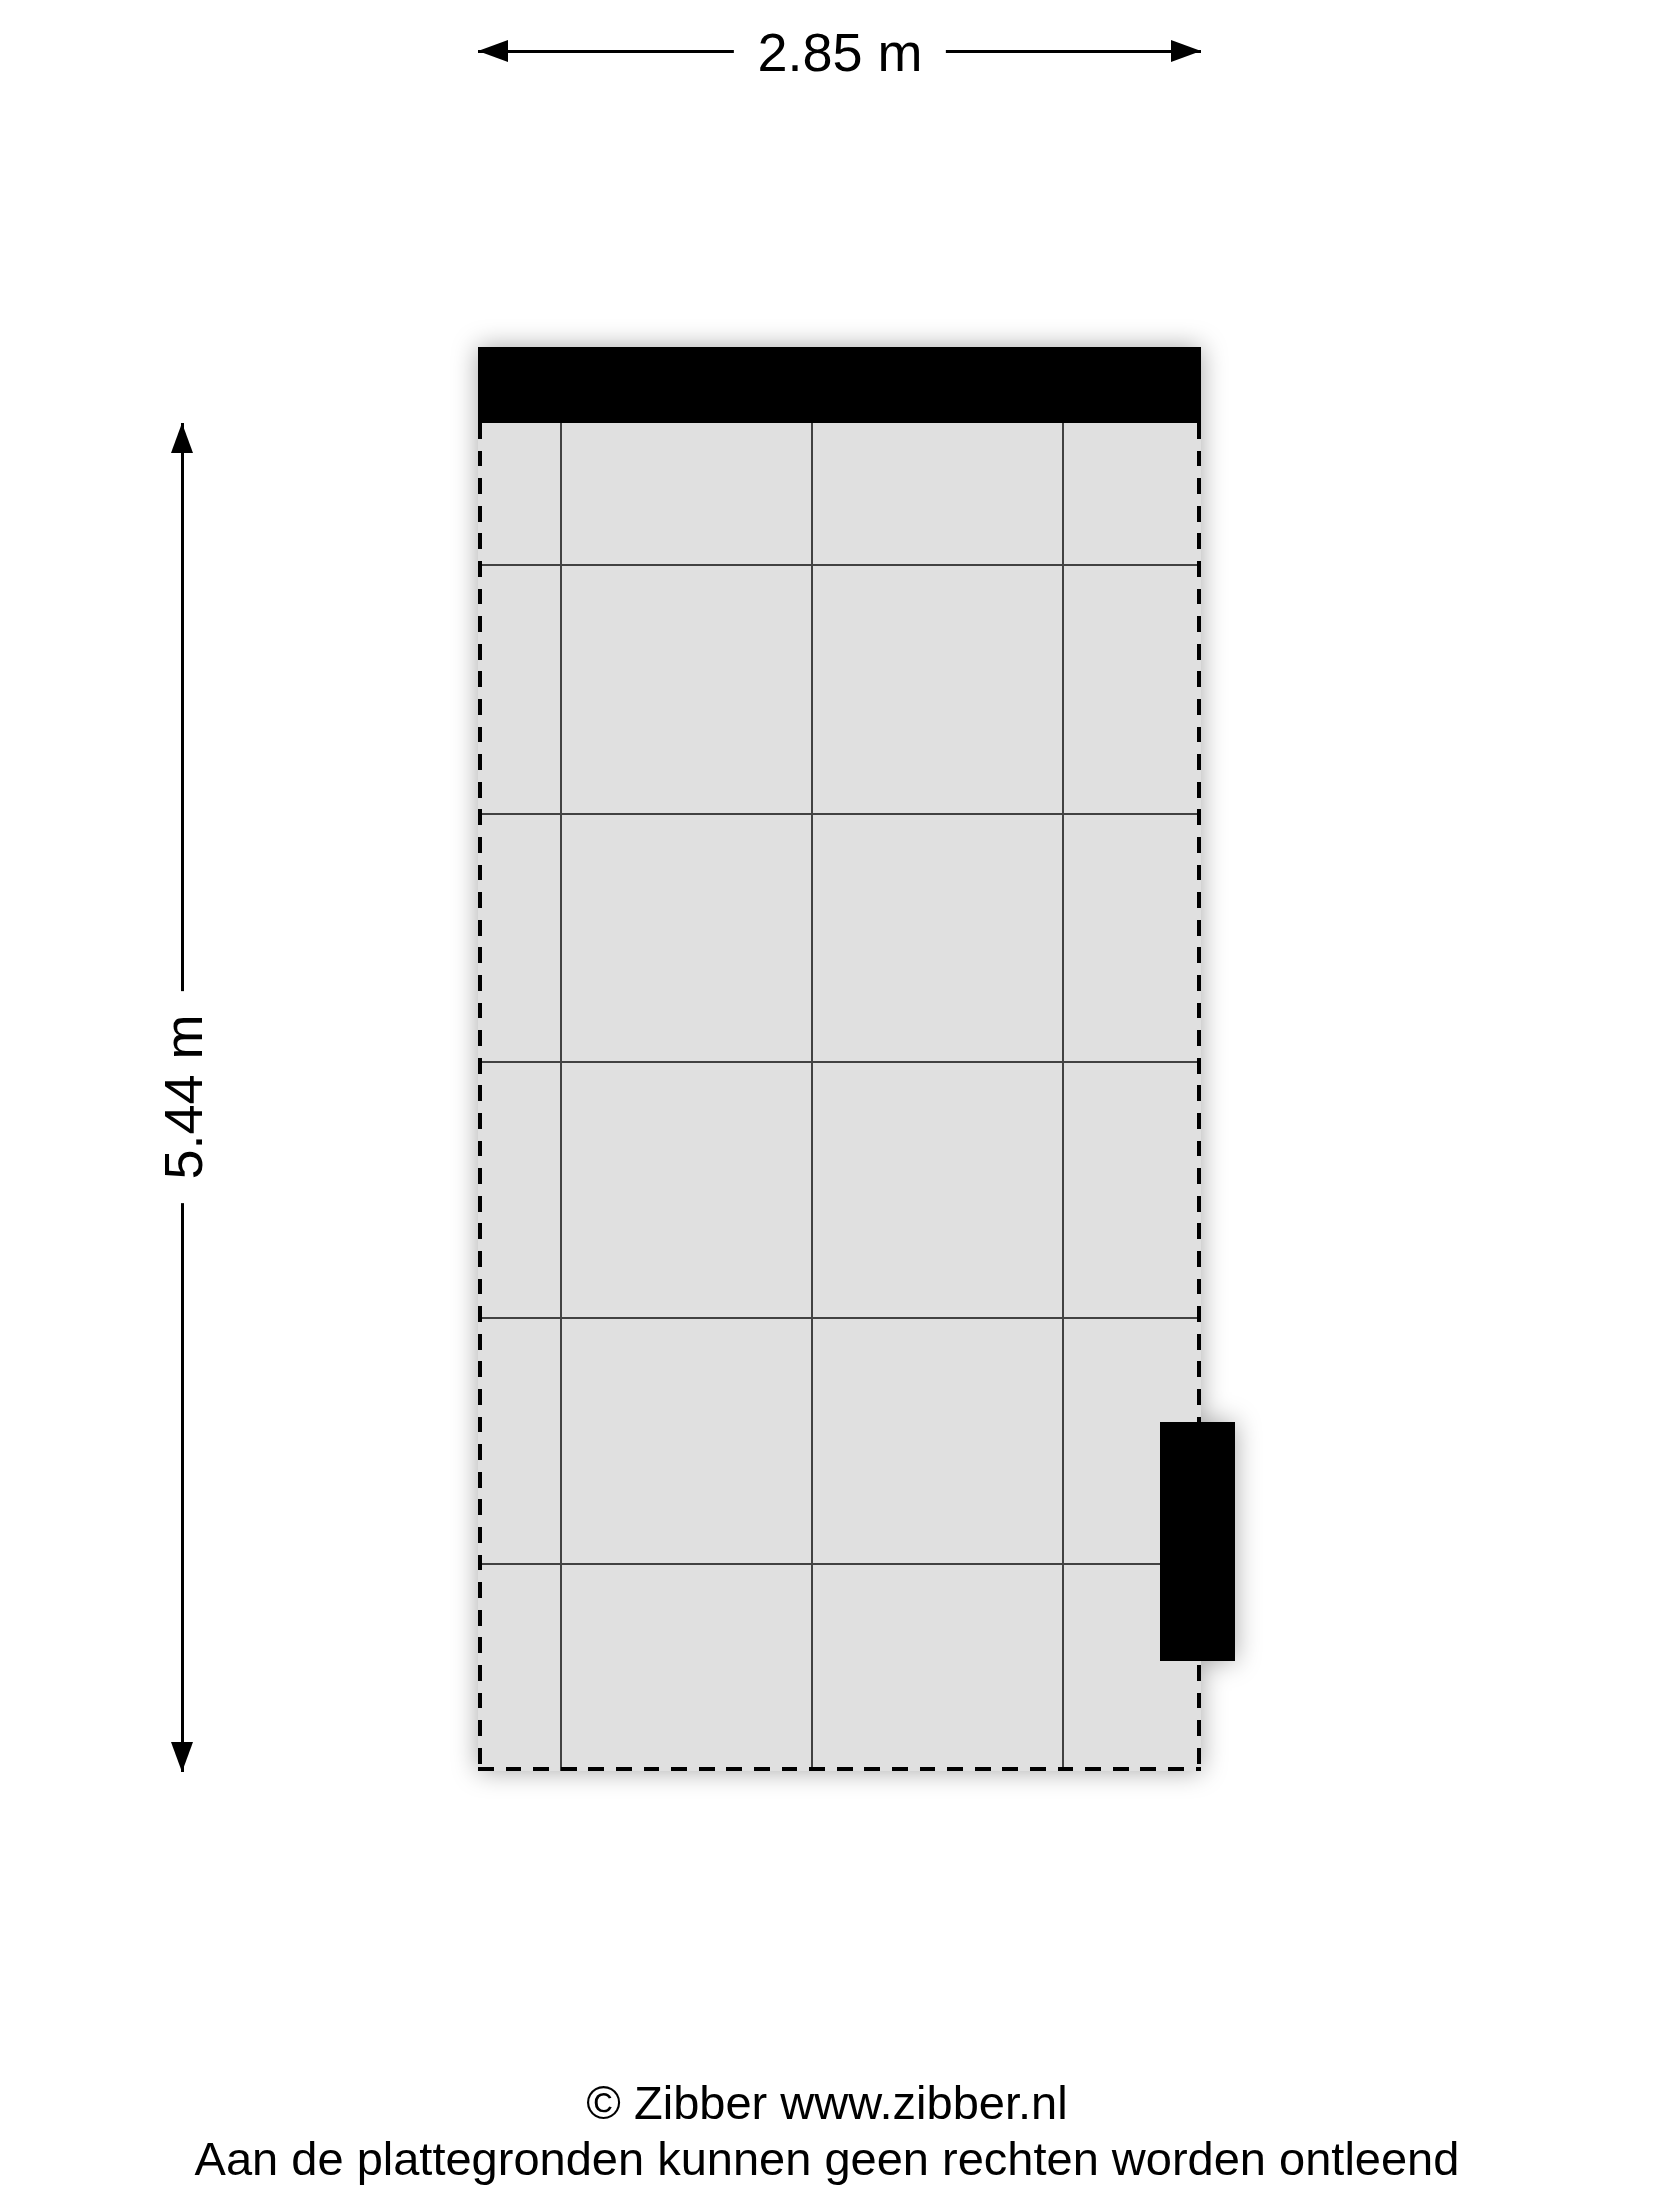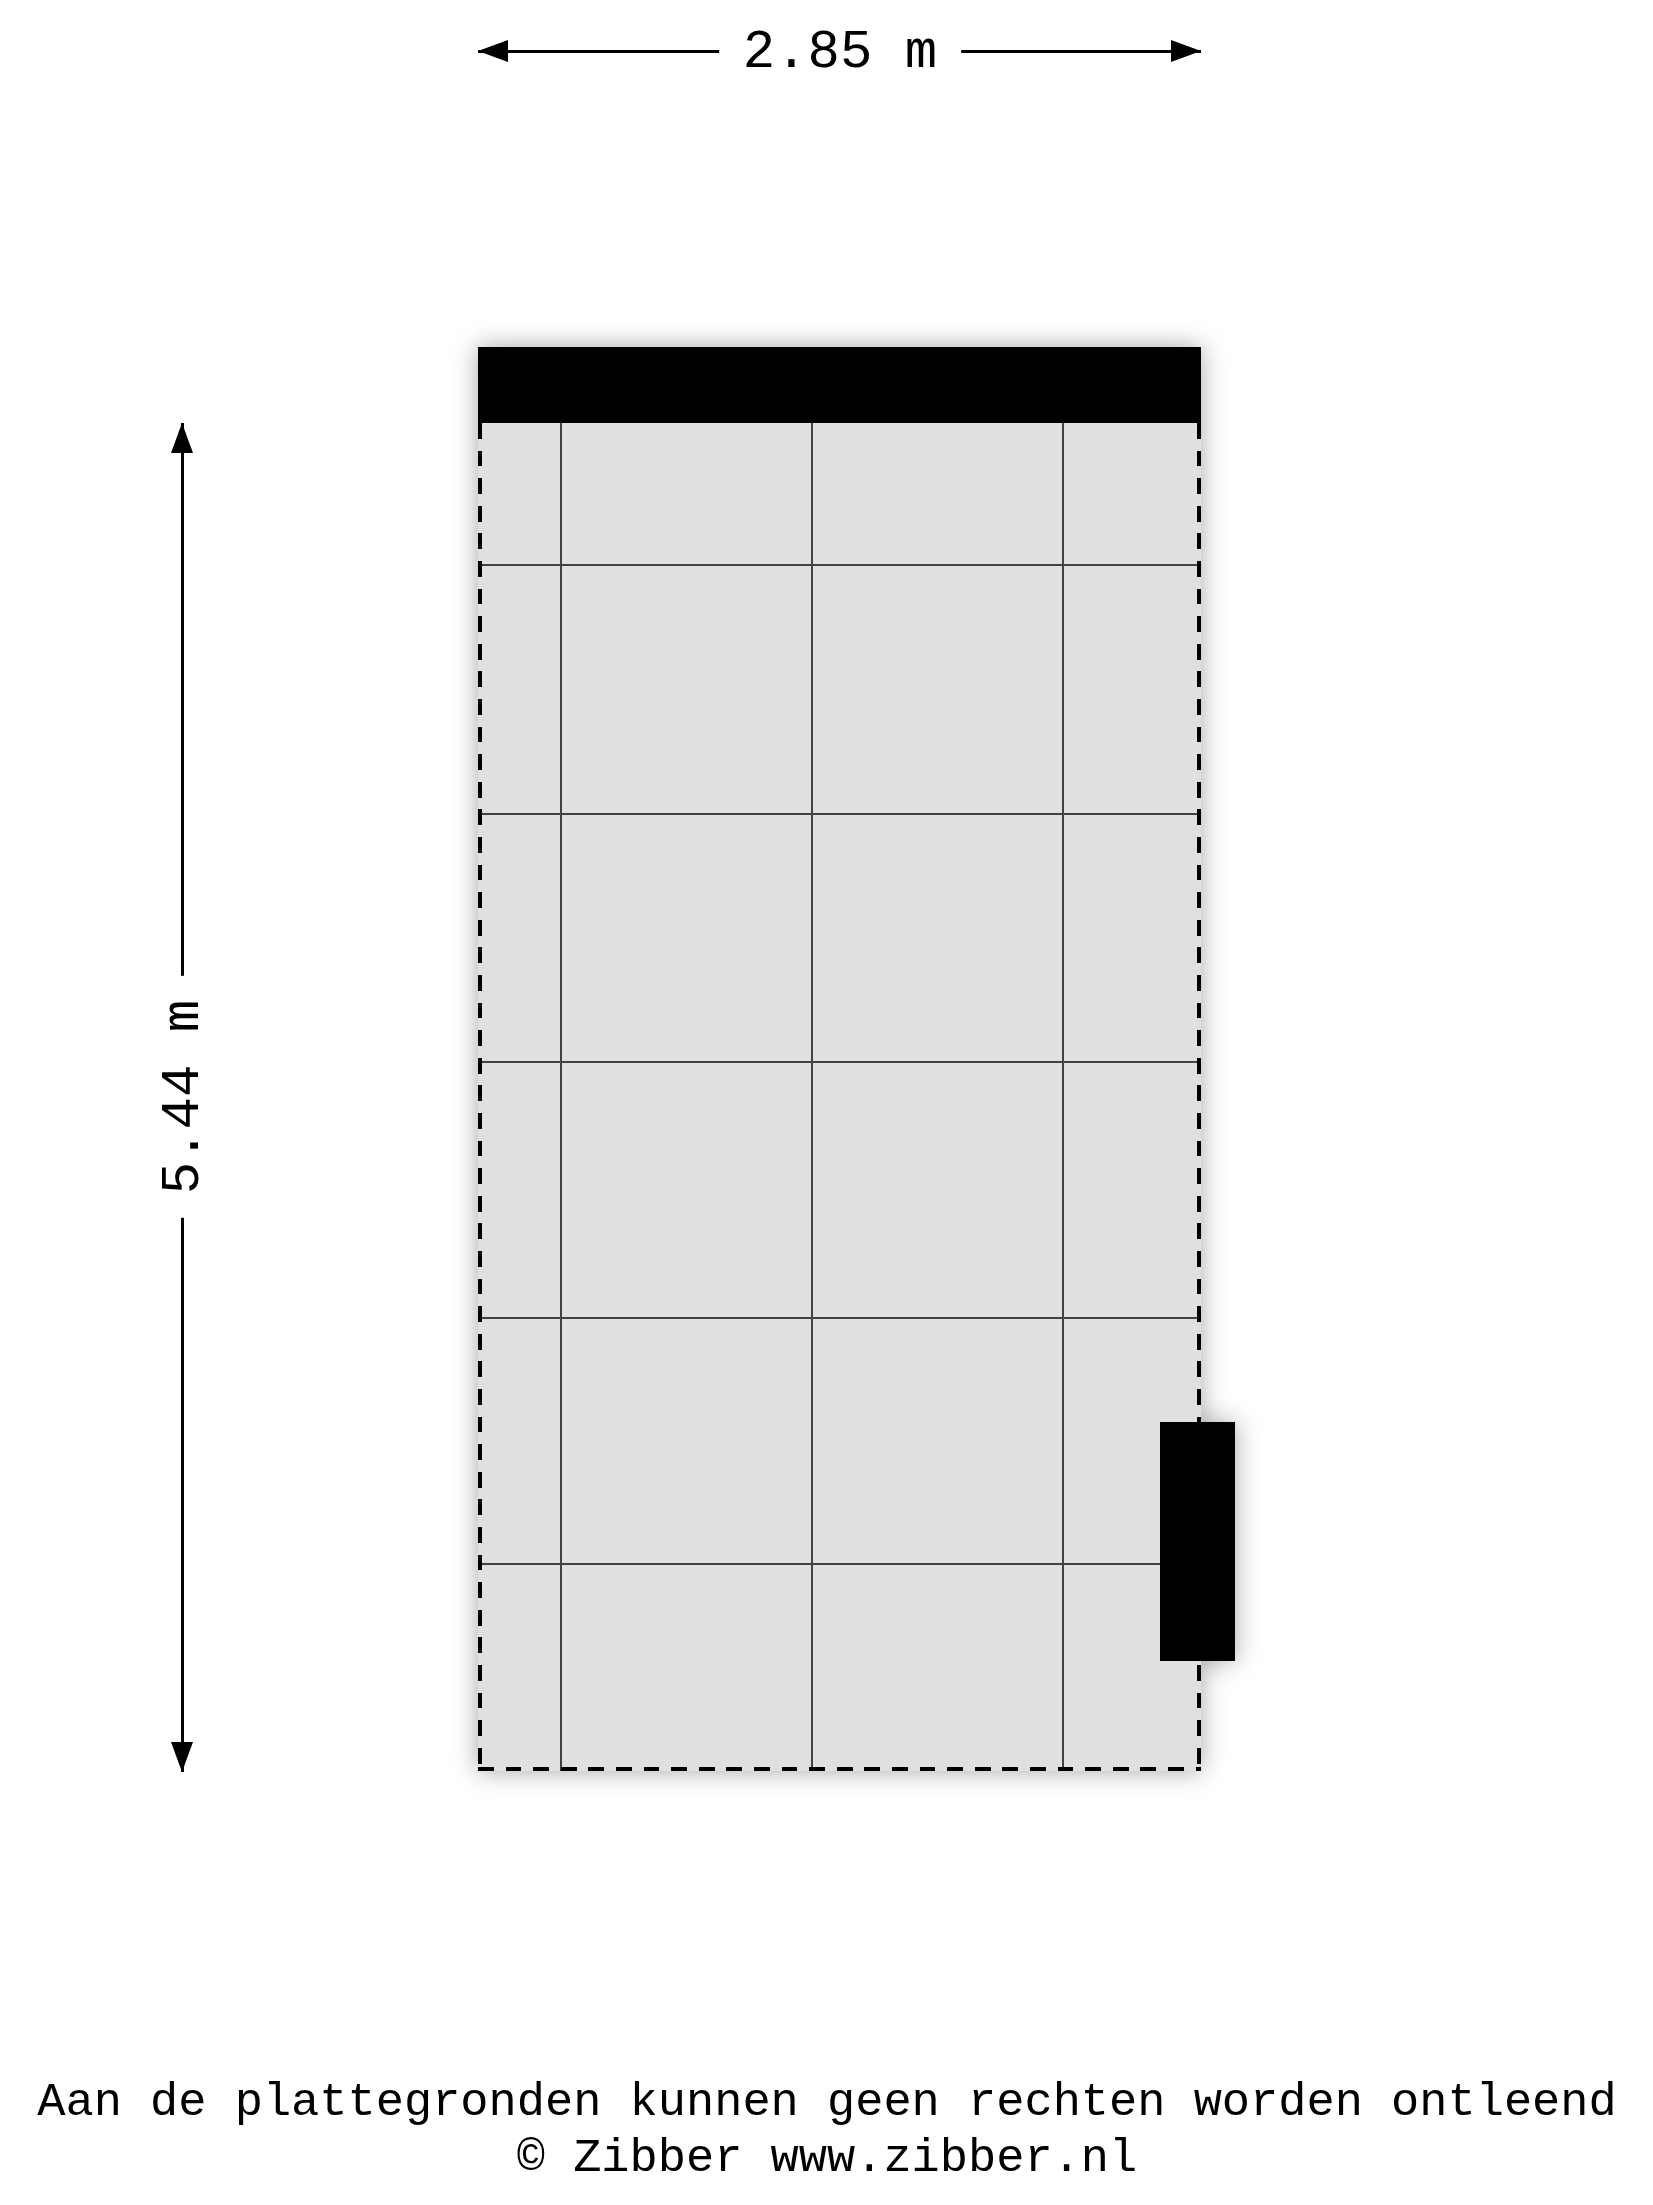--- a/index.html
+++ b/index.html
@@ -2,21 +2,21 @@
 <html style="font-size:12.6px"><head>
 <meta charset="utf-8">
 <style>
   html, body { margin: 0; padding: 0; background: #ffffff; }
   #canvas {
     position: relative;
     width: 1654px;
     height: 2205px;
     background: #ffffff;
     overflow: hidden;
-    font-family: Liberation Mono, monospace;
+    font-family: Liberation Sans, sans-serif;
     color: #000000;
   }
 
   
   .plan-group { position: absolute; inset: 0; filter: drop-shadow(0 0 12.6px rgba(0,0,0,0.35)); }
 
   .wall-top {
     position: absolute;
     left: 478px; top: 347px;
     width: 723px; height: 76px;
@@ -130,18 +130,18 @@
       <div class="dash-v left"></div>
       <div class="dash-v right"></div>
       <div class="dash-h-bottom"></div>
 
     </div>
 
     <div class="pole"></div>
   </div>
 
   <div class="footer">
+    <div>© Zibber www.zibber.nl</div>
     <div>Aan de plattegronden kunnen geen rechten worden ontleend</div>
-    <div>© Zibber www.zibber.nl</div>
   </div>
 
 </div>
 
 
 </body></html>

